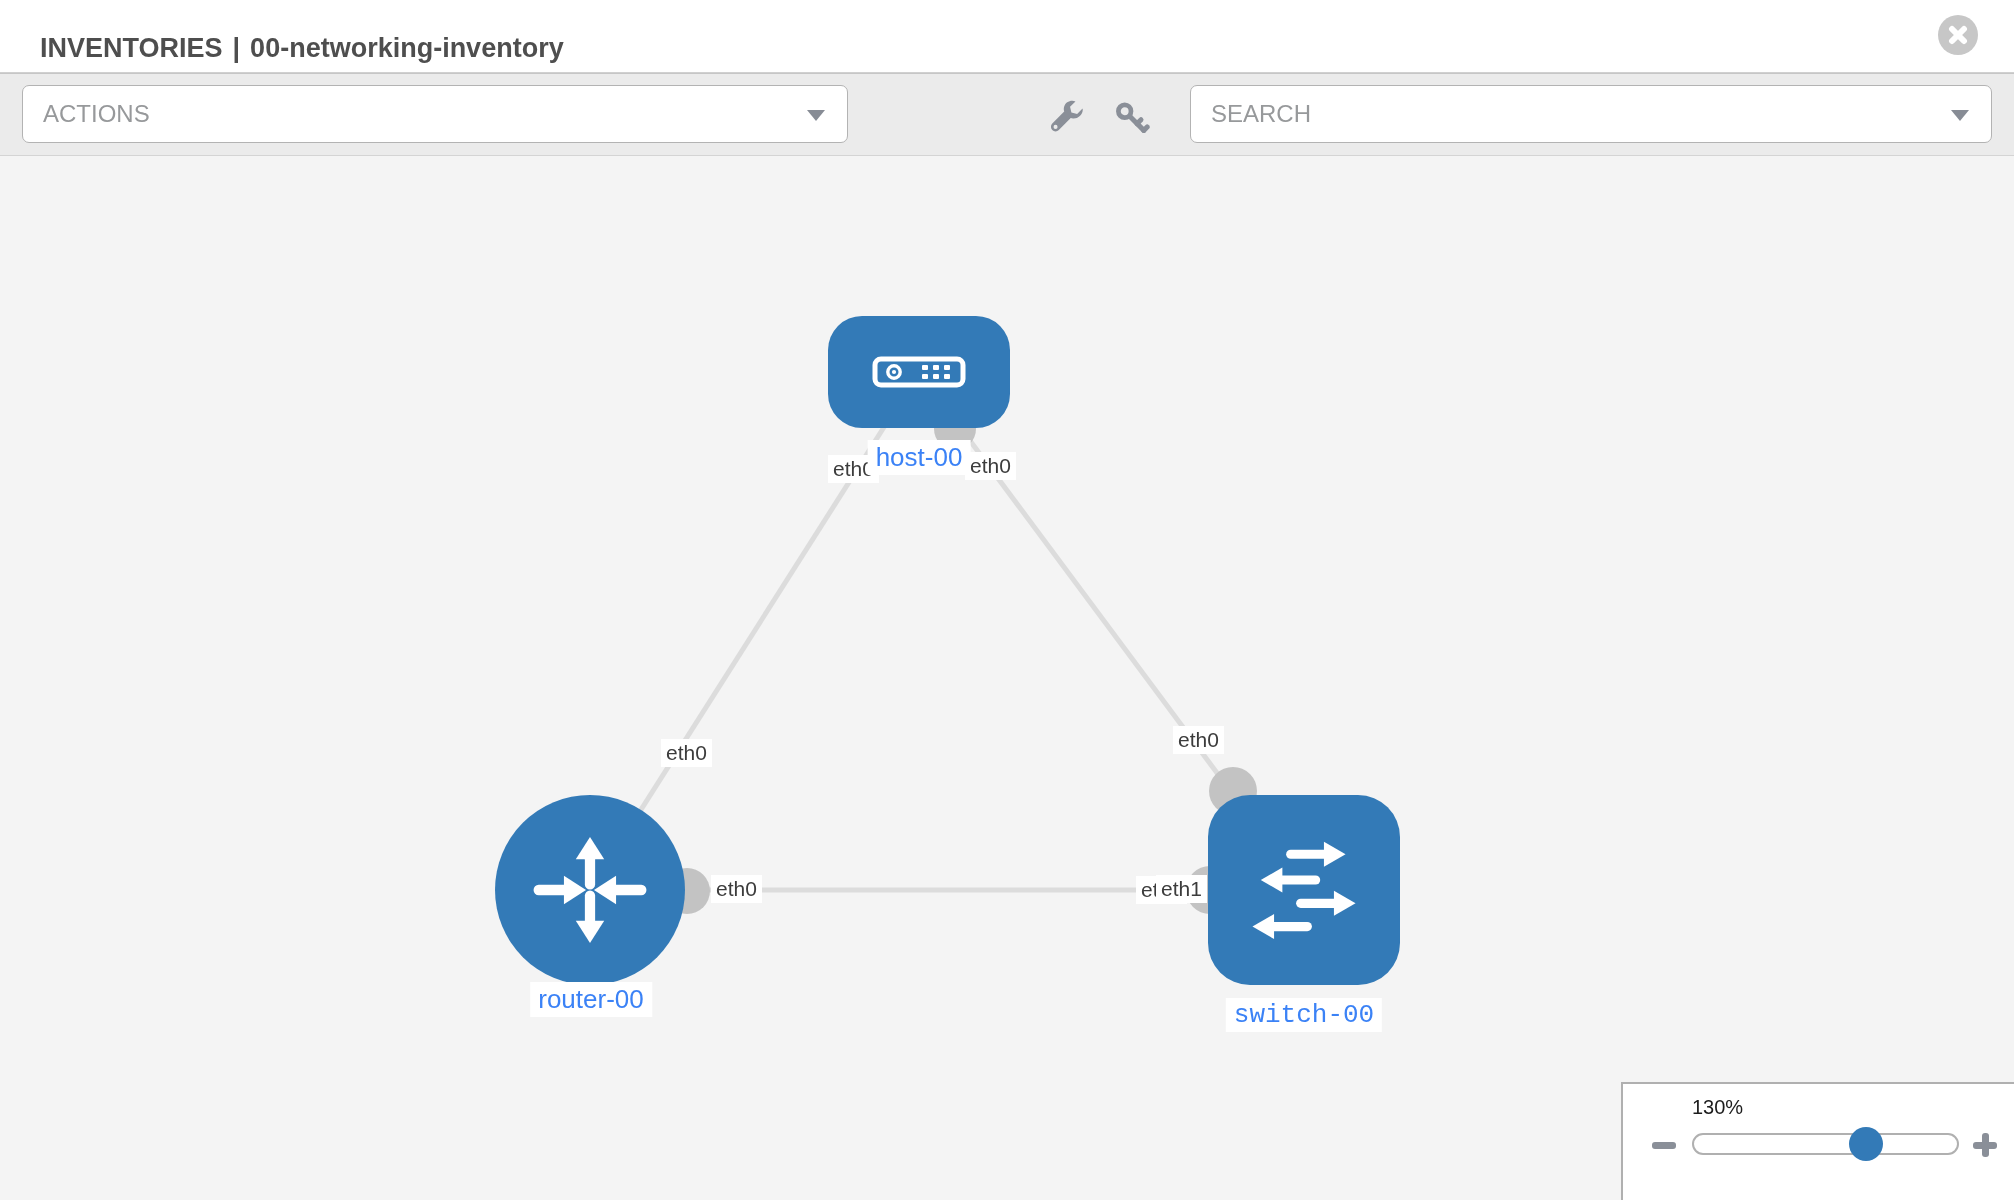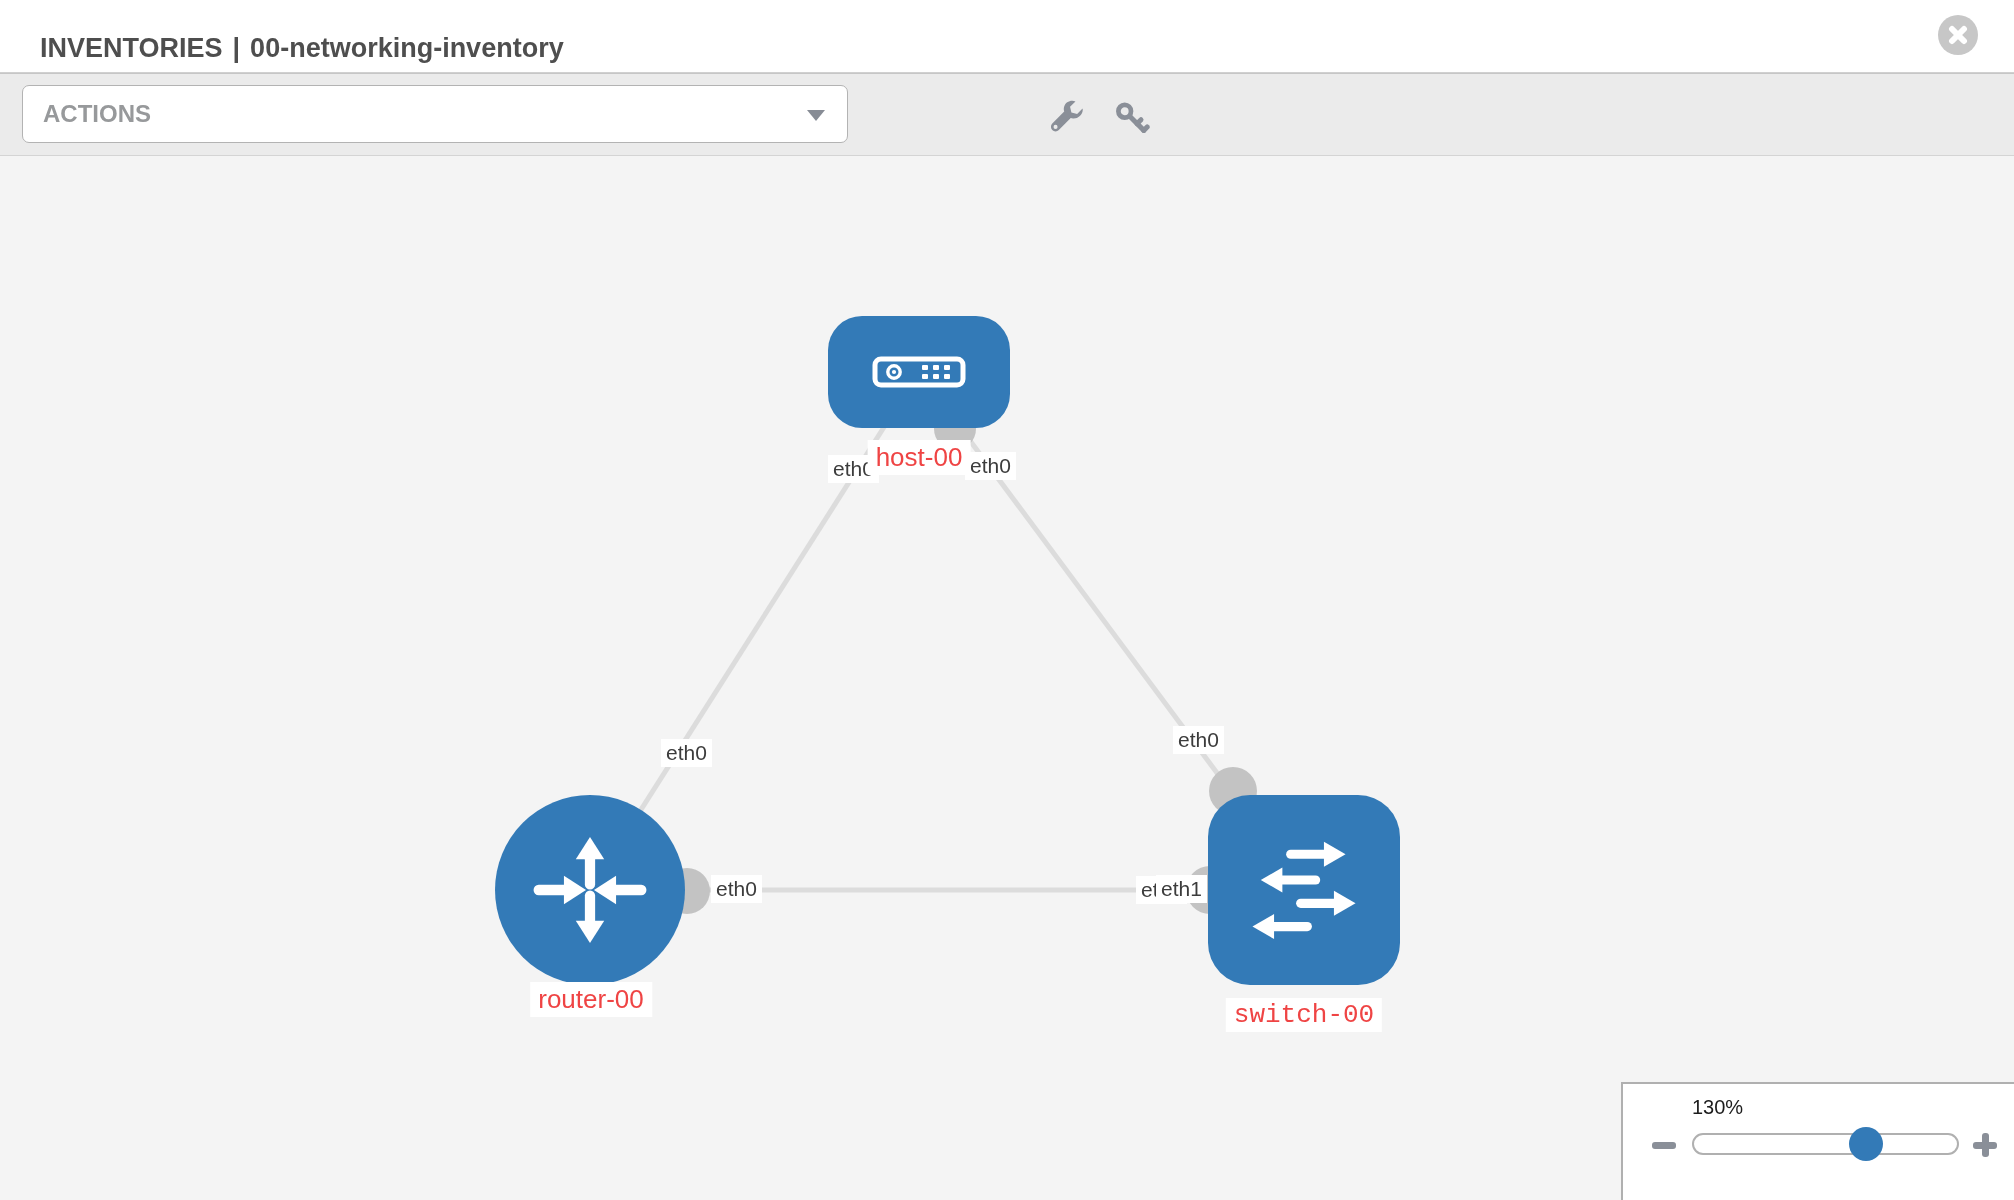--- a/index.html
+++ b/index.html
@@ -27,21 +27,21 @@
   .toolbar {
     position:absolute; left:0; top:73px; width:2014px; height:83px;
     background:#ebebeb; border-top:1px solid #c6c6c6; border-bottom:1px solid #d4d4d4;
   }
   .select-box {
     position:absolute; height:58px; background:#fff;
     border:1px solid #b3b3b3; border-radius:7px;
     font-size:24px; color:#97999b; line-height:56px; padding-left:20px;
     cursor:pointer;
   }
-  .select-actions { left:22px; top:11px; width:826px;font-weight:bold; }
+  .select-actions { left:22px; top:11px; width:826px; }
   .select-search  { left:1190px; top:11px; width:802px; }
   .caret {
     position:absolute; right:22px; top:24px; width:0; height:0;
     border-left:9px solid transparent; border-right:9px solid transparent;
     border-top:11px solid #878c95;
   }
   .tool-icon-btn { position:absolute; top:26px; width:36px; height:36px; cursor:pointer; }
   .btn-wrench { left:1048px; }
   .btn-key    { left:1114px; }
   
@@ -49,21 +49,21 @@
     position:absolute; left:0; top:156px; width:2014px; height:1044px;
     background:#f4f4f4; overflow:hidden;
   }
   .net-svg { position:absolute; left:0; top:-156px; width:2014px; height:1200px; }
   .node { position:absolute; background:#337ab7; display:flex; align-items:center; justify-content:center; cursor:pointer; }
   .node-host   { left:828px; top:316px; width:182px; height:112px; border-radius:34px; }
   .node-router { left:495px; top:795px; width:190px; height:190px; border-radius:50%; }
   .node-switch { left:1208px; top:795px; width:192px; height:190px; border-radius:42px; }
   .node-label {
     position:absolute; transform:translateX(-50%);
-    background:#fff; color:#ef4444; font-size:26px; padding:2px 8px;
+    background:#fff; color:#3b82f6; font-size:26px; padding:2px 8px;
     white-space:nowrap; z-index:7;
   }
   .lbl-host   { left:919px;  top:440px; }
   .lbl-router { left:591px;  top:982px; }
   .lbl-switch { left:1304px; top:998px;font-family:Liberation Mono, monospace; }
   .eth-label {
     position:absolute; background:#fff; color:#3c3c3c; font-size:21px;
     padding:1px 5px; line-height:1.25; white-space:nowrap; z-index:5;
   }
   .eth-front { z-index:6; }
@@ -131,20 +131,24 @@
     <svg width="36" height="36" viewBox="0 0 32 32">
       <g fill="none" stroke="#8a8f98" stroke-linecap="round">
         <circle cx="9.5" cy="10" r="5.6" stroke-width="4.2"></circle>
         <path d="M14 14.5 L26.5 27" stroke-width="4.4"></path>
         <path d="M20.5 21 L24 17.5" stroke-width="4.4"></path>
         <path d="M26.5 27 L29.5 24" stroke-width="4.4"></path>
       </g>
     </svg>
   </div>
 
+  <div class="select-box select-search">
+    <span>SEARCH</span>
+    <span class="caret"></span>
+  </div>
 </div>
 
 <div class="canvas">
 
   <svg class="net-svg" width="2014" height="1200" viewBox="0 0 2014 1200">
     <g stroke="#dcdcdc" stroke-width="5">
       <line x1="590" y1="890" x2="919" y2="372"></line>
       <line x1="919" y1="372" x2="1304" y2="890"></line>
       <line x1="590" y1="890" x2="1304" y2="890"></line>
     </g>

